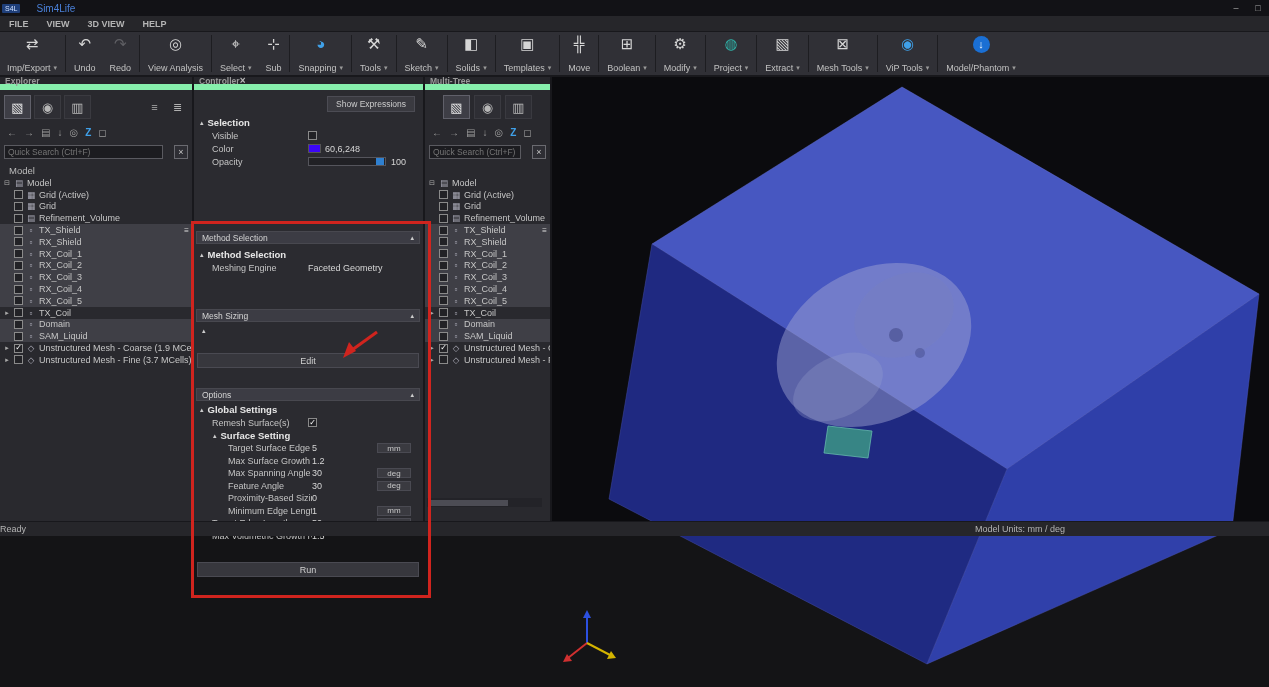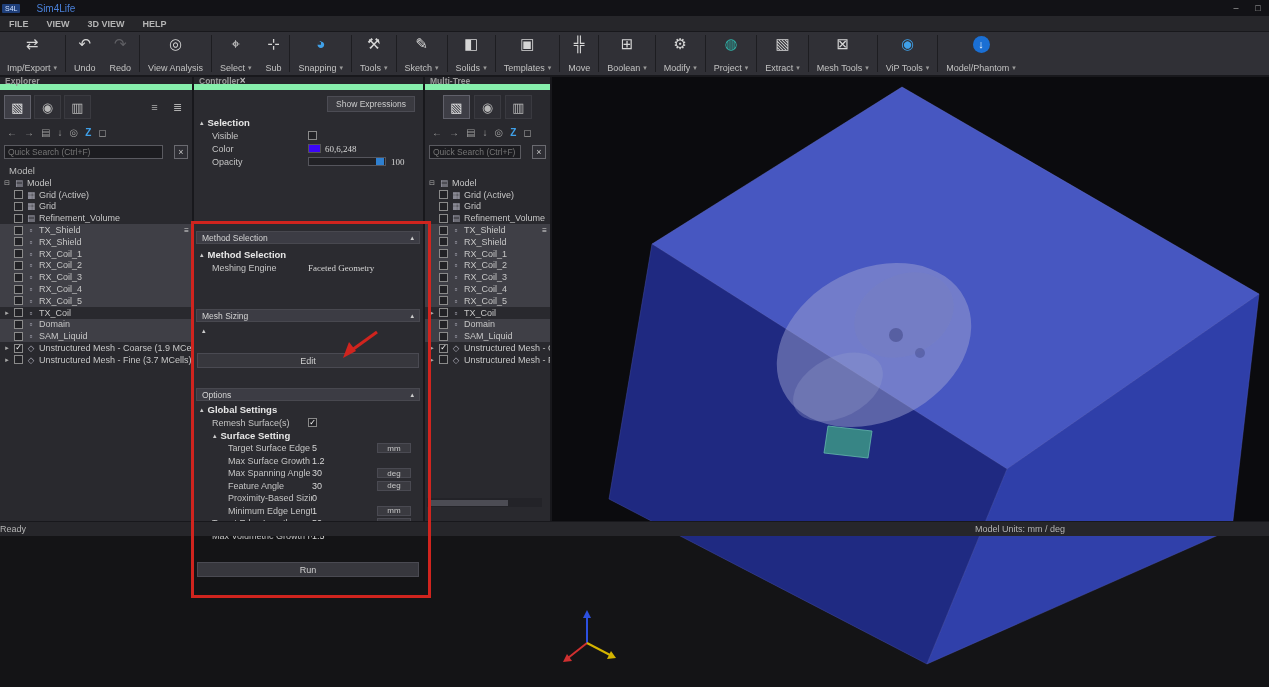--- a/index.html
+++ b/index.html
@@ -70,21 +70,21 @@
   .showexpr{position:absolute;top:6px;right:8px;background:#3a3a40;border:1px solid #4c4c54;color:#cccccc;font-size:8.5px;padding:2px 8px;font-family:inherit;}
   .sec{position:absolute;left:6px;right:6px;}
   .sec-selection{top:26px;}
   .sec-method{top:158px;}
   .sec-global{top:313px;}
   .sec-title{font-weight:bold;color:#e6e6e6;font-size:9.5px;display:flex;gap:4px;align-items:center;height:13px;}
   .sec-title.sub{padding-left:13px;}
   .tri{font-size:7px;color:#cccccc;font-weight:normal;}
   .crow{display:flex;align-items:center;font-size:9px;color:#c4c4c4;height:13px;padding-left:12px;}
   .clabel{width:96px;flex:none;overflow:hidden;white-space:nowrap;}
-  .cval{color:#d6d6d6;font-family:Liberation Serif, serif;}
+  .cval{color:#d6d6d6;}
   .swatch{width:13px;height:9px;border:1px solid #555;margin-right:4px;flex:none;}
   .slider{width:78px;height:9px;background:#212125;border:1px solid #55555c;position:relative;margin-right:5px;flex:none;}
   .shandle{position:absolute;right:1px;top:0;width:8px;height:7px;background:#2f80d0;}
   .secbar{position:absolute;height:13px;background:#3c3c44;border:1px solid #48484f;display:flex;align-items:center;justify-content:space-between;padding:0 5px;font-size:8.5px;color:#d4d4d4;left:2px;right:3px;}
   .bar-method{top:141px;}
   .bar-sizing{top:219px;align-items:center;}
   .bar-options{top:298px;}
   .sizing-tri{position:absolute;top:237px;left:8px;}
   .cbtn{position:absolute;left:3px;right:4px;height:15px;background:#37373d;border:1px solid #4a4a52;color:#cfcfcf;font-size:9px;font-family:inherit;text-align:center;}
   .btn-edit{top:263px;}

